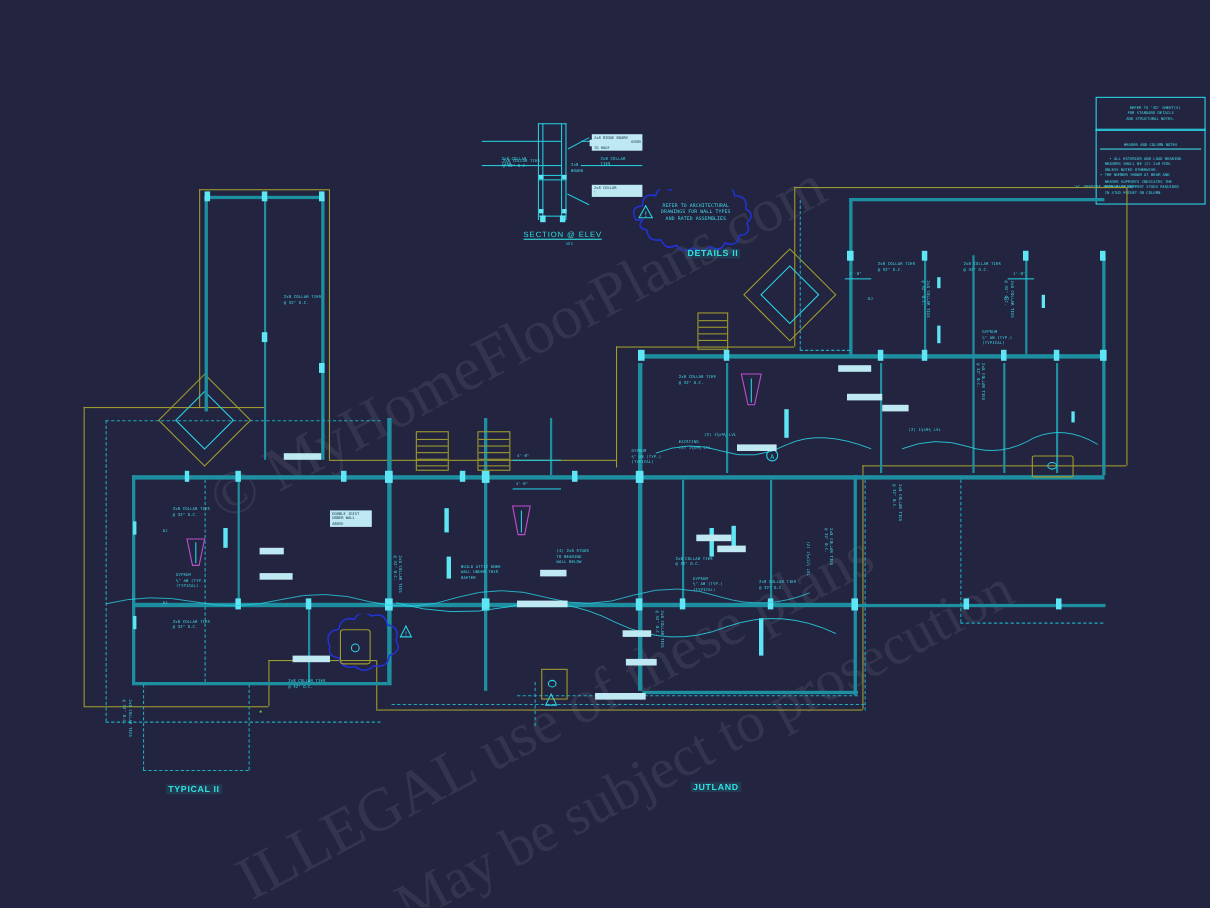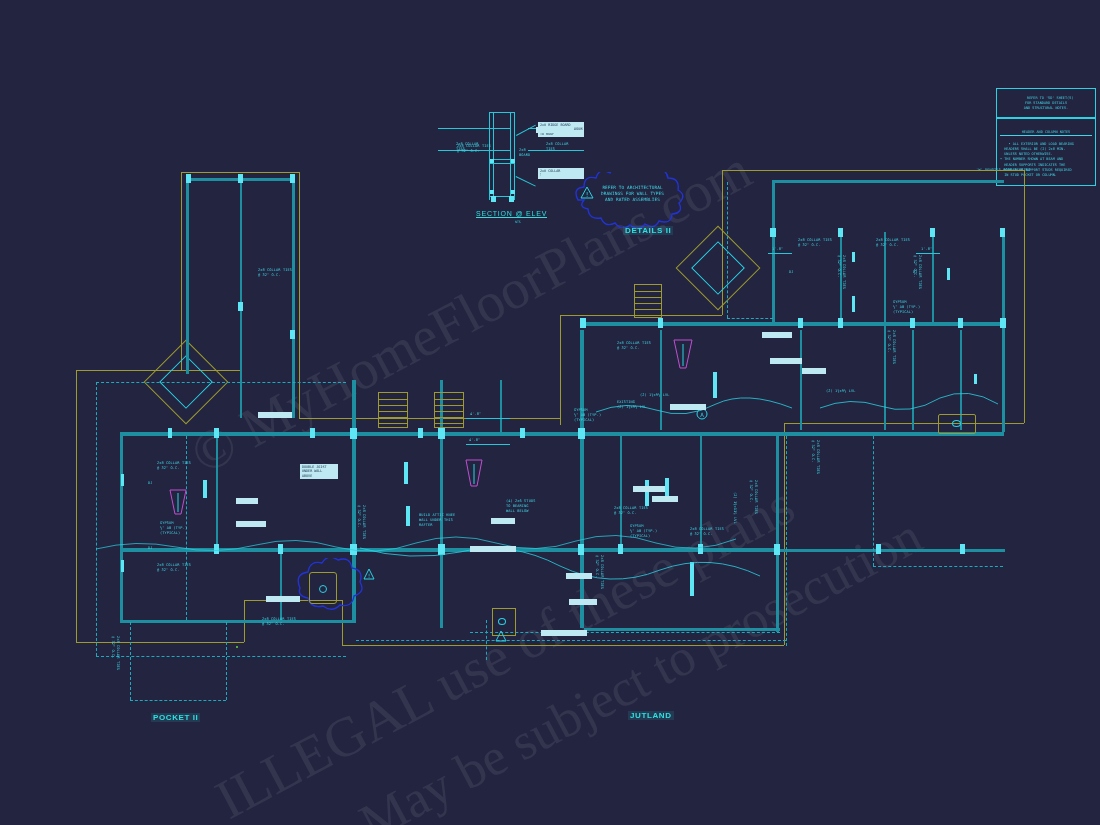--- a/index.html
+++ b/index.html
@@ -446,18 +446,18 @@
   <div class="lbl" style="left:541px;top:630px;width:42px;"> </div>
   <div class="lbl" style="left:633px;top:486px;width:28px;"> </div>
   <div class="lbl" style="left:652px;top:496px;width:22px;"> </div>
   <div class="lbl" style="left:670px;top:404px;width:32px;"> </div>
   <div class="lbl" style="left:762px;top:332px;width:26px;"> </div>
   <div class="lbl" style="left:770px;top:358px;width:28px;"> </div>
   <div class="lbl" style="left:802px;top:368px;width:20px;"> </div>
   <div class="lbl" style="left:536px;top:127px;width:34px;"> </div>
   <div class="lbl" style="left:541px;top:172px;width:30px;"> </div>
 
-  <div class="roomname" style="left:151px;top:713px;">POCKET II</div>
+  <div class="roomname" style="left:151px;top:713px;">TYPICAL II</div>
   <div class="roomname" style="left:628px;top:711px;">JUTLAND</div>
   <div class="roomname" style="left:623px;top:226px;">DETAILS II</div>
 
 
 </div>
 
 </body></html>

